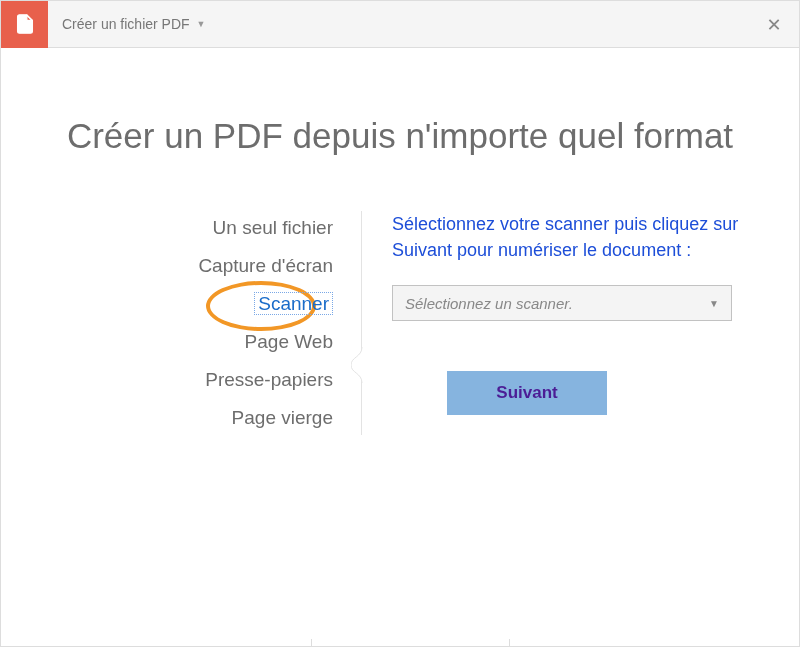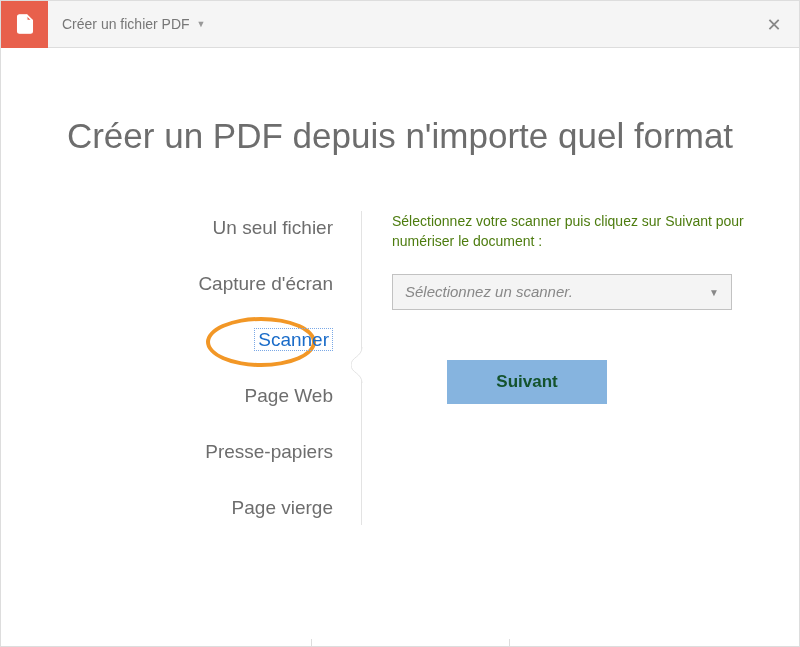--- a/index.html
+++ b/index.html
@@ -83,21 +83,21 @@
     }
     .body-row {
       display: flex;
     }
     .sidebar {
       width: 310px;
       display: flex;
       flex-direction: column;
       align-items: flex-end;
       padding-right: 28px;
-      gap: 22px;
+      gap: 4px;
     }
     .sidebar-item {
       font-size: 19px;
       color: #6d6d6d;
       padding: 6px 0;
       cursor: pointer;
       text-align: right;
     }
     .sidebar-item-scanner-wrap {
       position: relative;
@@ -152,22 +152,22 @@
     .divider-notch svg {
       position: absolute;
       top: 0;
       left: 0;
     }
     .panel {
       flex: 1;
       padding-left: 30px;
     }
     .panel-instructions {
-      font-size: 14px;
-      color: #4d7c0f;
+      font-size: 18px;
+      color: #1d4ed8;
       line-height: 1.45;
       margin-bottom: 22px;
     }
     .dropdown {
       width: 340px;
       height: 36px;
       border: 1px solid #c2c2c2;
       background: #f4f4f4;
       display: flex;
       align-items: center;
@@ -185,21 +185,21 @@
       transform: translateY(-50%);
       font-size: 10px;
       color: #888;
     }
     .next-btn {
       margin-top: 50px;
       margin-left: 55px;
       width: 160px;
       height: 44px;
       background: #86b4df;
-      color: #14532d;
+      color: #4c1d95;
       font-size: 17px;
       font-weight: 600;
       display: flex;
       align-items: center;
       justify-content: center;
       cursor: pointer;
       border: none;
     }
     .bottom-separators {
       position: absolute;

